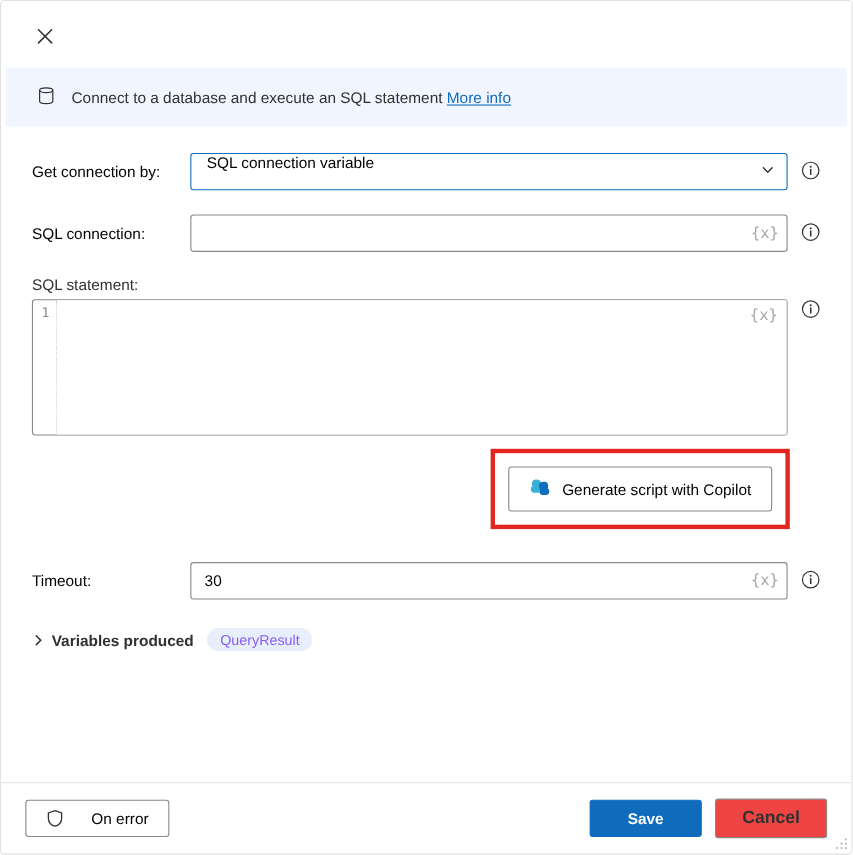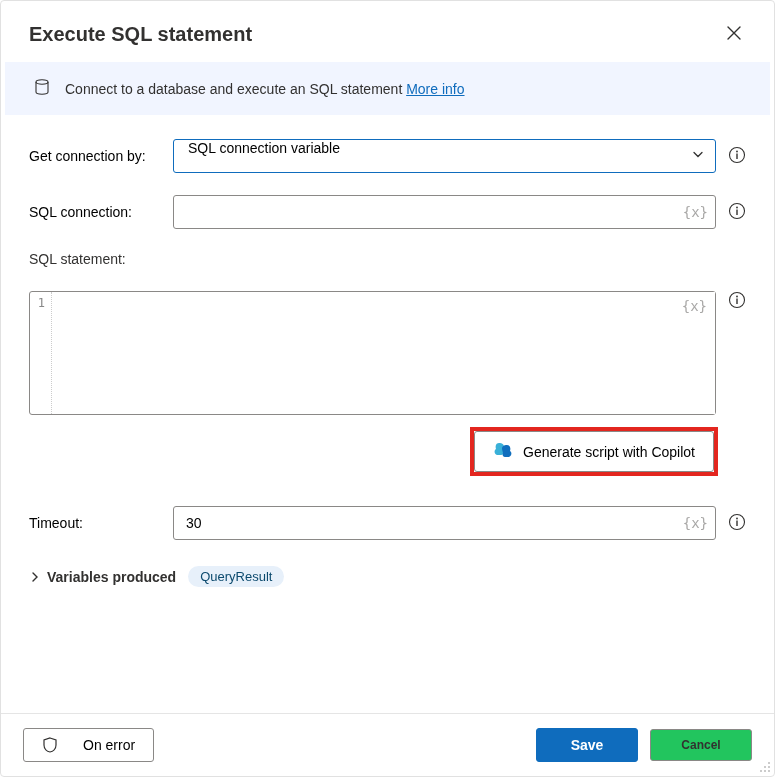--- a/index.html
+++ b/index.html
@@ -67,78 +67,77 @@
       padding: 0 30px 0 12px;
       border: 1px solid #8a8886;
       border-radius: 3px;
       background: #fff;
       font-size: 14px;
     }
     .var-badge { position: absolute; right: 8px; top: 50%; transform: translateY(-50%); color: #a9a8a7; font-family: monospace; font-size: 14px; }
 
     .info-icon { cursor: pointer; flex-shrink: 0; }
 
-    .block-label { display: block; margin-bottom: 24px; }
+    .block-label { display: block; margin-bottom: 5px; }
     .code-row { display: flex; align-items: flex-start; gap: 12px; margin-bottom: 12px; }
     .code-box {
       flex: 1;
       height: 124px;
       border: 1px solid #8a8886;
       border-radius: 3px;
       position: relative;
       display: flex;
     }
     .gutter { width: 22px; border-right: 1px dotted #ccc; padding: 4px 6px 0 0; text-align: right; color: #888; font-size: 12px; font-family: monospace; }
     .code-area { flex: 1; padding: 4px 30px 4px 6px; border: none; resize: none; outline: none; font-family: monospace; font-size: 13px; }
     .code-var { position: absolute; right: 8px; top: 6px; color: #a9a8a7; font-family: monospace; font-size: 14px; }
 
     .highlight-wrap {
       border: 4px solid #e3261f;
       display: inline-block;
       float: right;
-      padding: 0;
+      padding: 12px;
       margin-bottom: 30px;
       margin-right: 28px;
     }
     .gen-btn {
       display: flex;
       align-items: center;
       gap: 10px;
       padding: 8px 18px;
       background: #fff;
       border: 1px solid #8a8886;
       border-radius: 3px;
       cursor: pointer;
       font-size: 14px;
     }
 
     .timeout-row { clear: both; }
 
     .vars-row { display: flex; align-items: center; gap: 12px; margin-top: 26px; }
     .vars-toggle { display: flex; align-items: center; gap: 6px; cursor: pointer; font-weight: 600; font-size: 14px; justify-content: flex-end; }
-    .chip { background: #e7f0fa; color: #0c4a6e; padding: 3px 12px; border-radius: 12px; font-size: 13px; }
+    .chip { background: #e7f0fa; color: #8b5cf6; padding: 3px 12px; border-radius: 12px; font-size: 13px; }
 
     .footer {
       border-top: 1px solid #e5e5e5;
       padding: 14px 22px;
       display: flex;
       align-items: center;
       gap: 12px;
     }
     .on-error-btn { display: flex; align-items: flex-start; gap: 25px; padding: 8px 18px; border: 1px solid #8a8886; border-radius: 3px; background: #fff; cursor: pointer; font-size: 14px; }
     .spacer { flex: 1; }
     .primary-btn { background: #0f6cbd; color: #fff; border: 1px solid #0f6cbd; border-radius: 3px; padding: 8px 16px; width: 102px; cursor: pointer; font-size: 14px; font-weight: 600; }
-    .sec-btn { background: #22c55e; color: #323130; border: 1px solid #8a8886; border-radius: 3px; padding: 8px 0; width: 102px; cursor: pointer; font-size: 12px; font-weight: 600; }
+    .sec-btn { background: #ef4444; color: #323130; border: 1px solid #8a8886; border-radius: 3px; padding: 8px 0; width: 102px; cursor: pointer; font-size: 16px; font-weight: 600; }
     .resize-grip { position: absolute; right: 4px; bottom: 4px; }
   </style>
 </head>
 <body>
 
 <div class="header">
-  <h1>Execute SQL statement</h1>
   <span class="close-btn">
     <svg width="16" height="16" viewBox="0 0 16 16">
         <path d="M2 2 L14 14 M14 2 L2 14" stroke="#323130" stroke-width="1.4" stroke-linecap="round"></path>
       </svg>
   </span>
 </div>
 
 <div class="info-banner">
   <span>
     <svg width="18" height="18" viewBox="0 0 18 18">

